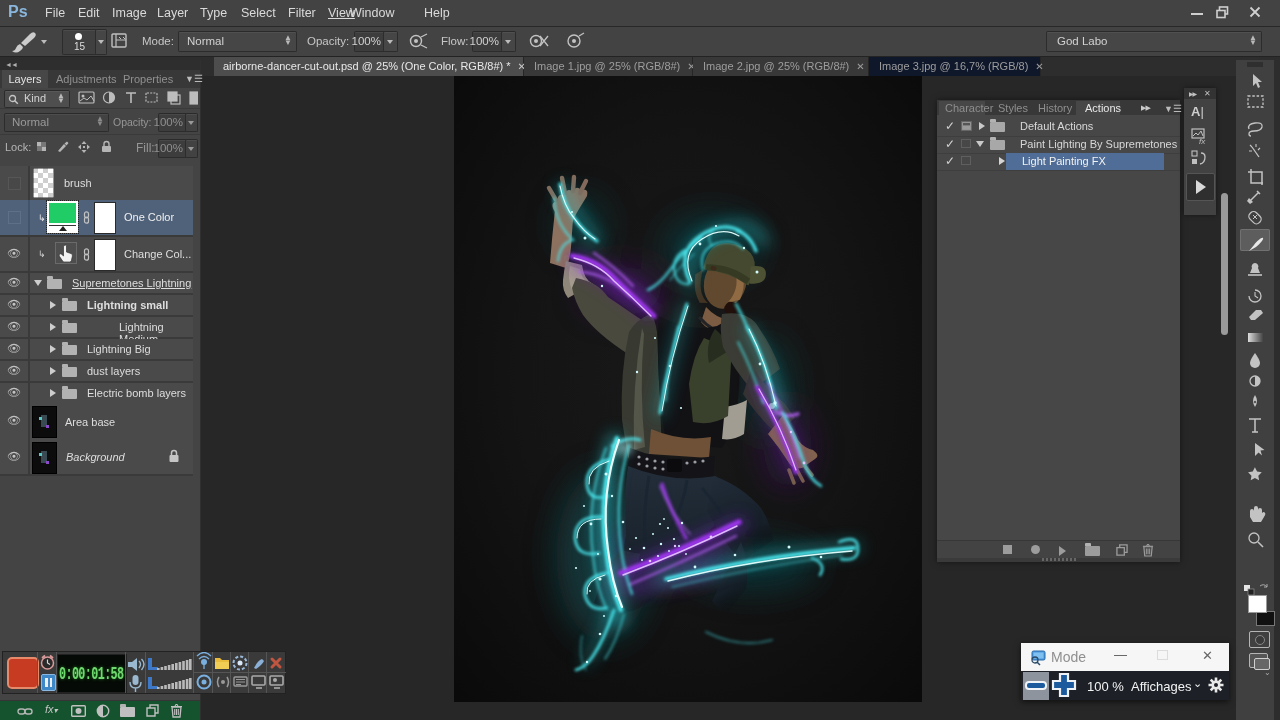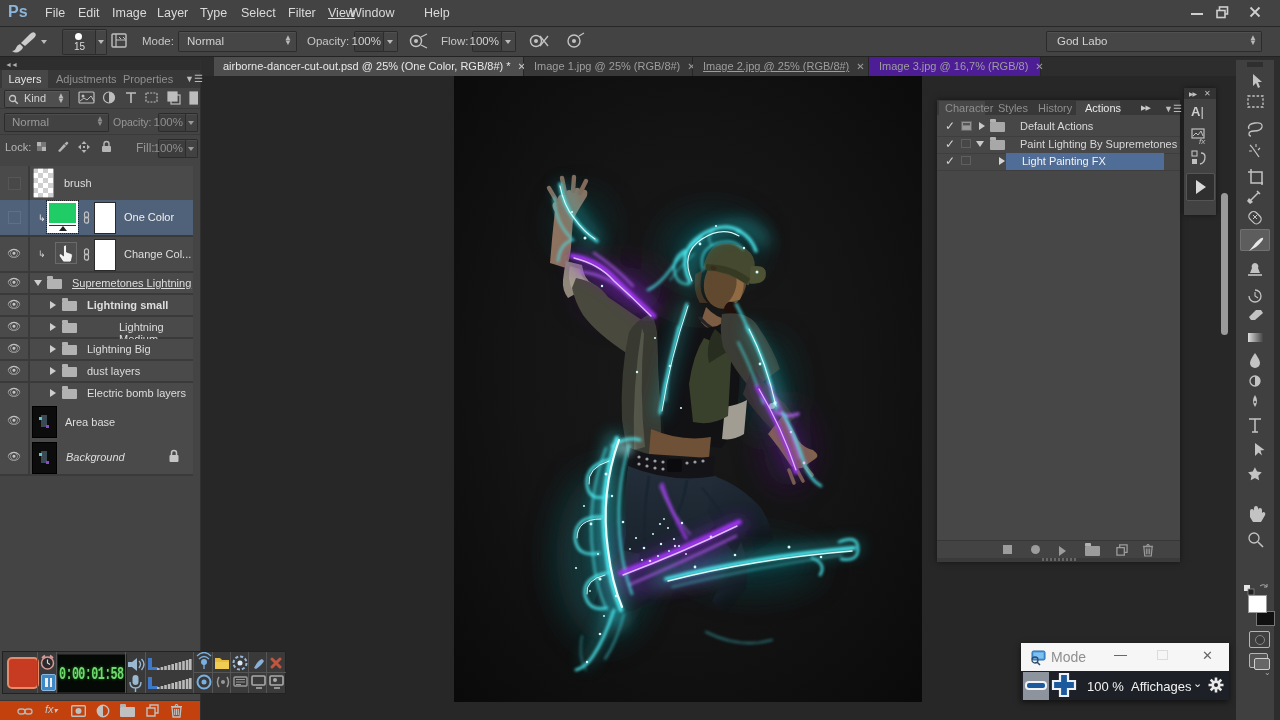--- a/index.html
+++ b/index.html
@@ -130,23 +130,23 @@
   </div>
 
   <div class="abs" id="tabbar">
     <div class="tab" style="left:214px;width:309px;background:#4d4d4d;color:#e8e8e8;border-right:1px solid #262626;">
       <span style="margin-left:9px;">airborne-dancer-cut-out.psd @ 25% (One Color, RGB/8#) *</span><span class="x" style="color:#c9c9c9;">✕</span>
     </div>
     <div class="tab" style="left:524px;width:168px;background:#383838;color:#9d9d9d;border-right:1px solid #262626;">
       <span style="margin-left:10px;">Image 1.jpg @ 25% (RGB/8#)</span><span class="x">✕</span>
     </div>
     <div class="tab" style="left:693px;width:175px;background:#383838;color:#9d9d9d;border-right:1px solid #262626;">
-      <span style="margin-left:10px;text-decoration:underline;">Image 2.jpg @ 25% (RGB/8#)</span><span class="x">✕</span>
-    </div>
-    <div class="tab" style="left:869px;width:171px;background:#4c1d95;color:#9d9d9d;border-right:1px solid #262626;">
+      <span style="margin-left:10px;">Image 2.jpg @ 25% (RGB/8#)</span><span class="x">✕</span>
+    </div>
+    <div class="tab" style="left:869px;width:171px;background:#0f172a;color:#9d9d9d;border-right:1px solid #262626;">
       <span style="margin-left:10px;">Image 3.jpg @ 16,7% (RGB/8)</span><span class="x">✕</span>
     </div>
     <div style="position:absolute;right:8px;top:6px;color:#b5b5b5;font-size:8px;letter-spacing:-2px;">◄◄</div>
   </div>
 
   <div class="abs" id="canvas">
 
     <svg id="art" style="position:absolute;left:254px;top:0;" width="468" height="626" viewBox="0 0 468 626">
       <defs>
         <radialGradient id="vig" cx="0.5" cy="0.47" r="0.72">
@@ -579,21 +579,21 @@
         <div class="abs" style="left:6px;top:10px;width:3px;height:3px;background:#57c8c8;"></div>
         <div class="abs" style="left:13px;top:18px;width:3px;height:3px;background:#8a4ac8;"></div>
       </div>
       <div class="lname" style="left:66px;top:12px;font-style:italic;">Background</div>
       <svg class="abs" style="left:168px;top:10px;" width="12" height="14" viewBox="0 0 12 14">
           <rect x="1.5" y="6" width="9" height="7" rx="1" fill="#c5c5c5"></rect>
           <path d="M3.5 6 V4 a2.5 2.5 0 0 1 5 0 v2" fill="none" stroke="#c5c5c5" stroke-width="1.5"></path>
         </svg>
     </div>
 
-    <div class="abs" style="left:0;top:640px;width:200px;height:20px;background:#c2410c;border-top:1px solid #363636;">
+    <div class="abs" style="left:0;top:640px;width:200px;height:20px;background:#14532d;border-top:1px solid #363636;">
       <svg class="abs" style="left:17px;top:5px;" width="16" height="11" viewBox="0 0 16 11">
           <g fill="none" stroke="#b5b5b5" stroke-width="1.4">
             <rect x="1" y="3" width="7" height="5" rx="2.5"></rect>
             <rect x="8" y="3" width="7" height="5" rx="2.5"></rect>
           </g>
         </svg>
       <div class="abs" style="left:45px;top:2px;color:#c5c5c5;font-size:11px;font-style:italic;">fx<span style="font-size:8px;">▾</span></div>
       <svg class="abs" style="left:71px;top:4px;" width="15" height="12" viewBox="0 0 15 12">
           <rect x="0.7" y="0.7" width="13.6" height="10.6" rx="1" fill="none" stroke="#c0c0c0" stroke-width="1.4"></rect>
           <circle cx="7.5" cy="6" r="3" fill="#c0c0c0"></circle>

